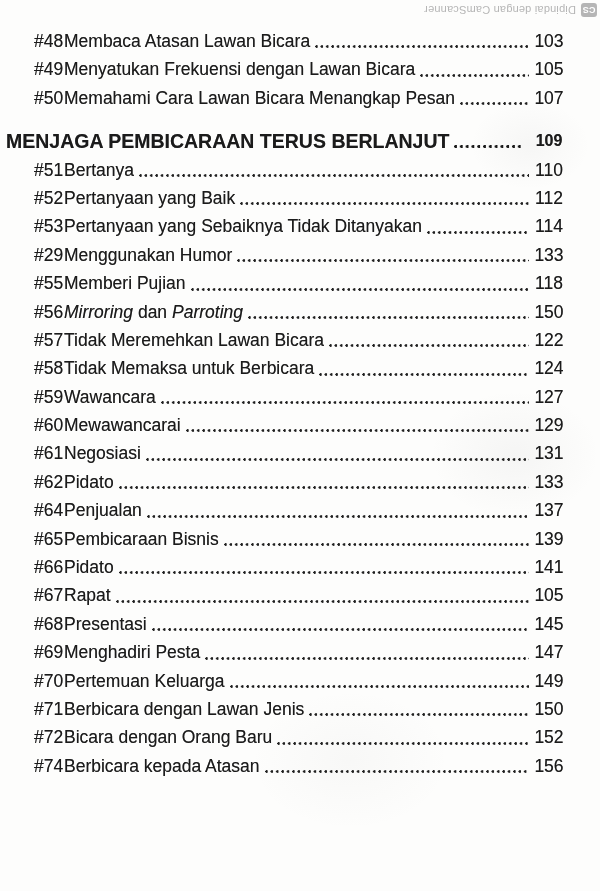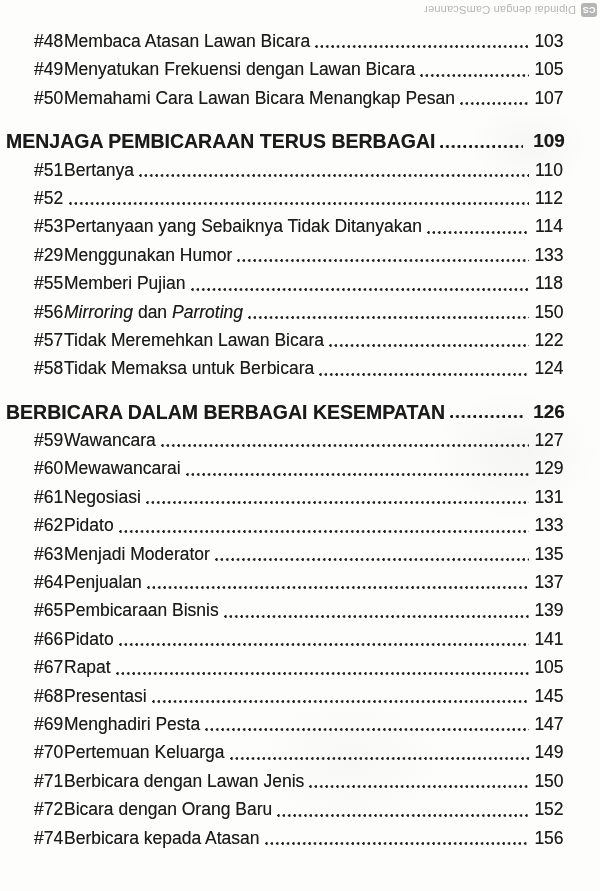--- a/index.html
+++ b/index.html
@@ -94,21 +94,21 @@
     margin-bottom: 8px;
     background-image: radial-gradient(circle at 1.6px 1.5px, #1a1a1a 1.3px, rgba(0,0,0,0) 1.65px);
     background-size: 5.8px 3px;
   }
   .page-num {
     flex: 0 0 auto;
     min-width: 34px;
     text-align: center;
   }
   .row.heading .page-num {
-    font-size: 19px;
+    font-size: 16px;
   }
   .t-i { font-style: italic; }
 </style>
 </head>
 <body>
 
 <div class="page">
   <div class="blob b1"></div>
   <div class="blob b2"></div>
   <div class="blob b3"></div>
@@ -131,32 +131,33 @@
         <span class="dots"></span>
         <span class="page-num">105</span>
       </div>
       <div class="row item">
         <span class="num">#50</span>
         <span class="title">Memahami Cara Lawan Bicara Menangkap Pesan</span>
         <span class="dots"></span>
         <span class="page-num">107</span>
       </div>
       <div class="row heading">
-        <span class="title">MENJAGA PEMBICARAAN TERUS BERBAGAI</span>
+        <span class="title">MENJAGA PEMBICARAAN TERUS BERLANJUT</span>
         <span class="dots"></span>
         <span class="page-num">109</span>
       </div>
       <div class="row item">
         <span class="num">#51</span>
         <span class="title">Bertanya</span>
         <span class="dots"></span>
         <span class="page-num">110</span>
       </div>
       <div class="row item">
         <span class="num">#52</span>
+        <span class="title">Pertanyaan yang Baik</span>
         <span class="dots"></span>
         <span class="page-num">112</span>
       </div>
       <div class="row item">
         <span class="num">#53</span>
         <span class="title">Pertanyaan yang Sebaiknya Tidak Ditanyakan</span>
         <span class="dots"></span>
         <span class="page-num">114</span>
       </div>
       <div class="row item">
@@ -182,25 +183,20 @@
         <span class="title">Tidak Meremehkan Lawan Bicara</span>
         <span class="dots"></span>
         <span class="page-num">122</span>
       </div>
       <div class="row item">
         <span class="num">#58</span>
         <span class="title">Tidak Memaksa untuk Berbicara</span>
         <span class="dots"></span>
         <span class="page-num">124</span>
       </div>
-      <div class="row heading">
-        <span class="title">BERBICARA DALAM BERBAGAI KESEMPATAN</span>
-        <span class="dots"></span>
-        <span class="page-num">126</span>
-      </div>
       <div class="row item">
         <span class="num">#59</span>
         <span class="title">Wawancara</span>
         <span class="dots"></span>
         <span class="page-num">127</span>
       </div>
       <div class="row item">
         <span class="num">#60</span>
         <span class="title">Mewawancarai</span>
         <span class="dots"></span>
@@ -212,26 +208,20 @@
         <span class="dots"></span>
         <span class="page-num">131</span>
       </div>
       <div class="row item">
         <span class="num">#62</span>
         <span class="title">Pidato</span>
         <span class="dots"></span>
         <span class="page-num">133</span>
       </div>
       <div class="row item">
-        <span class="num">#63</span>
-        <span class="title">Menjadi Moderator</span>
-        <span class="dots"></span>
-        <span class="page-num">135</span>
-      </div>
-      <div class="row item">
         <span class="num">#64</span>
         <span class="title">Penjualan</span>
         <span class="dots"></span>
         <span class="page-num">137</span>
       </div>
       <div class="row item">
         <span class="num">#65</span>
         <span class="title">Pembicaraan Bisnis</span>
         <span class="dots"></span>
         <span class="page-num">139</span>

